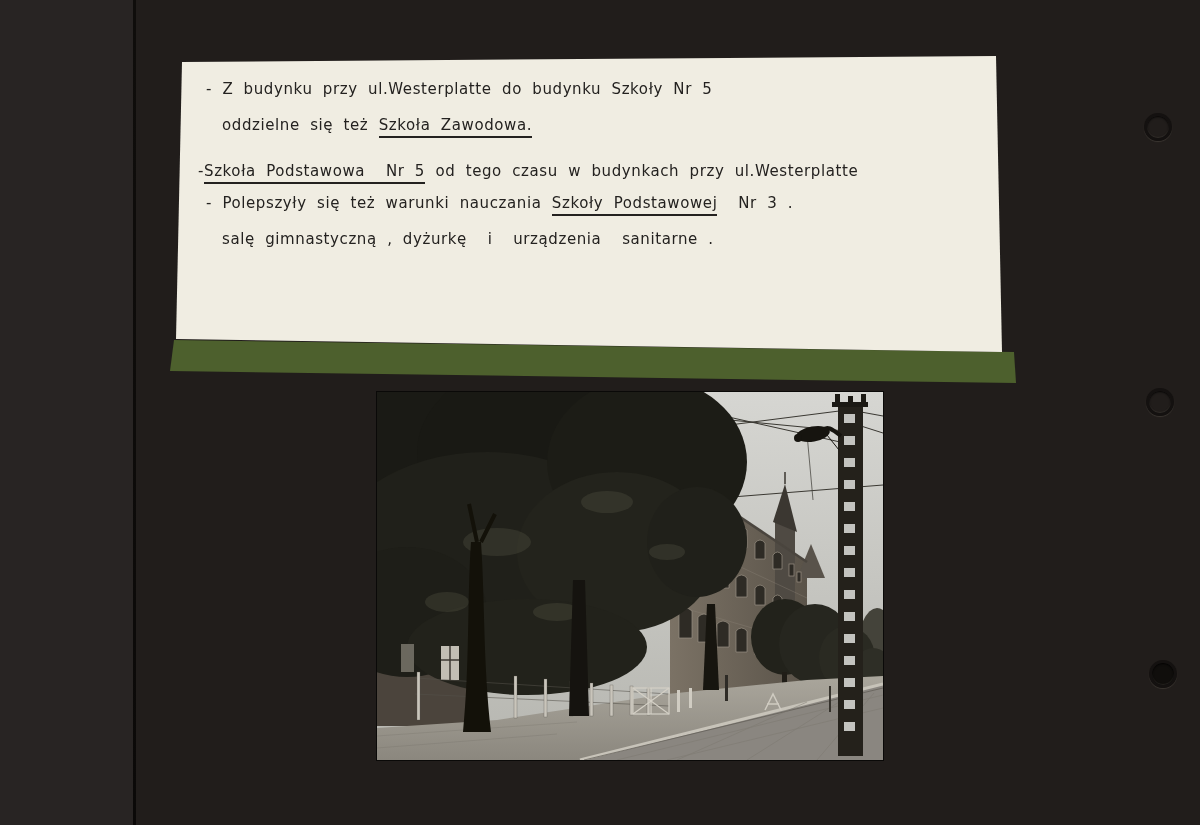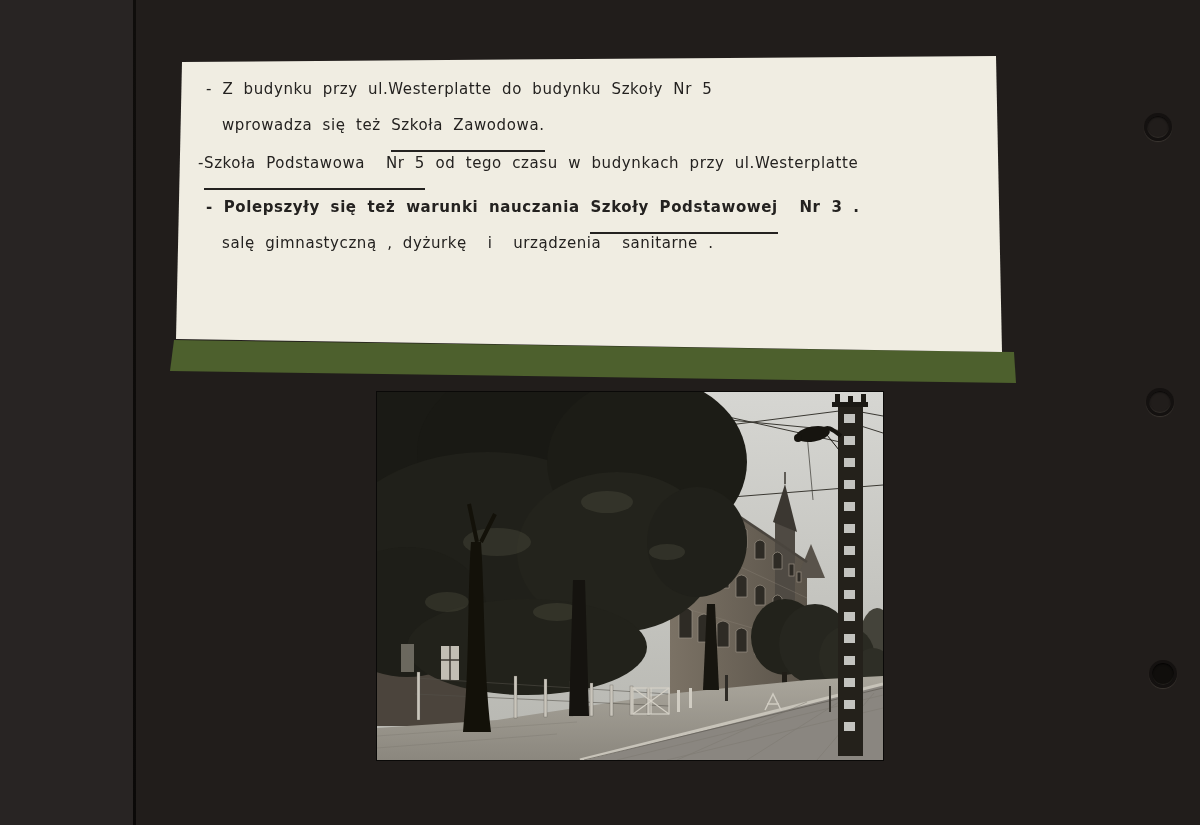--- a/index.html
+++ b/index.html
@@ -21,25 +21,25 @@
     position:absolute;left:176px;top:54px;width:826px;height:301px;
     background:var(--paper,#f0ede2);
     clip-path:polygon(6px 8px,820px 2px,826px 298px,0px 285px);
     color:var(--ink,#242220);
   }
   .label-text{position:relative;}
   .line{
     white-space:nowrap;line-height:22px;font-size:15px;
     letter-spacing:.6px;word-spacing:5px;font-weight:500;
   }
-  .line .u{border-bottom:2px solid var(--ink,#242220);padding-bottom:16px;}
+  .line .u{border-bottom:2px solid var(--ink,#242220);padding-bottom:2px;}
   .label-text .line:nth-child(1){margin-top:24px;}
   .label-text .line:nth-child(2){margin-top:14px;}
-  .label-text .line:nth-child(3){margin-top:16px;}
-  .label-text .line:nth-child(4){margin-top:22px;font-weight:bold;}
+  .label-text .line:nth-child(3){margin-top:24px;}
+  .label-text .line:nth-child(4){margin-top:10px;}
   .label-text .line:nth-child(5){margin-top:14px;}
   .label-text .line:nth-child(6){margin-top:16px;text-decoration:underline;}
   .label-text .line:nth-child(7){margin-top:10px;}
   .ind0{padding-left:30px;}
   .ind1{padding-left:46px;}
   .ind2{padding-left:22px;}
   
   .photo{
     position:absolute;left:377px;top:392px;width:506px;height:368px;margin:0;
     background:#b9b9b5;box-shadow:0 0 0 1px #0a0908;
@@ -63,21 +63,21 @@
 <div class="page">
 
   <div class="page-left"></div>
   <div class="page-seam"></div>
 
   <div class="accent-strip"></div>
 
   <section class="label">
     <div class="label-text">
       <div class="line ind0"><span>- Z budynku przy ul.Westerplatte do budynku Szkoły Nr 5</span></div>
-      <div class="line ind1"><span>wprowadza się też </span><span class="u">Szkoła Zawodowa.</span></div>
+      <div class="line ind1"><span>oddzielne się też </span><span class="u">Szkoła Zawodowa.</span></div>
       <div class="line ind2"><span>-</span><span class="u">Szkoła Podstawowa&nbsp; Nr 5</span><span> od tego czasu w budynkach przy ul.Westerplatte</span></div>
       <div class="line ind0"><span>- Polepszyły się też warunki nauczania </span><span class="u">Szkoły Podstawowej</span><span>&nbsp; Nr 3 .</span></div>
       <div class="line ind1"><span>salę gimnastyczną , dyżurkę&nbsp; i&nbsp; urządzenia&nbsp; sanitarne .</span></div>
     </div>
   </section>
 
   <figure class="photo">
     <svg viewBox="0 0 506 368">
       <defs>
         <linearGradient id="skyG" x1="0" y1="0" x2="0" y2="1">

